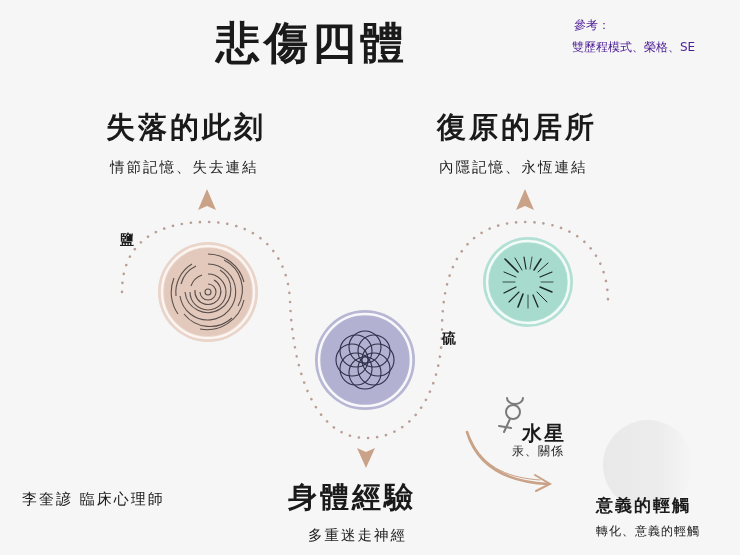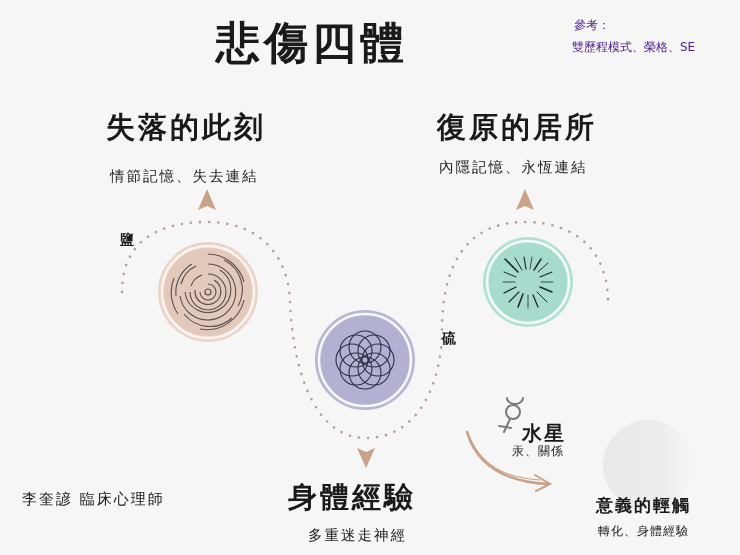--- a/index.html
+++ b/index.html
@@ -125,36 +125,36 @@
     <line x1="510" y1="419" x2="504" y2="432"></line>
     <line x1="499" y1="426" x2="511" y2="428"></line>
   </g>
 </svg>
 
 <div class="abs tag" style="left:120px; top:231px;">鹽</div>
 <div class="abs tag" style="left:442px; top:330px;">硫</div>
 
 <div class="abs" style="left:106px; top:108px;">
   <div class="stage-title">失落的此刻</div>
-  <div class="stage-sub" style="margin-top:19px; margin-left:4px;">情節記憶、失去連結</div>
+  <div class="stage-sub" style="margin-top:10px; margin-left:4px;">情節記憶、失去連結</div>
 </div>
 
 <div class="abs" style="left:437px; top:108px;">
   <div class="stage-title">復原的居所</div>
   <div class="stage-sub" style="margin-top:10px; margin-left:2px;">內隱記憶、永恆連結</div>
 </div>
 
 <div class="abs" style="left:288px; top:478px;">
   <div class="stage-title">身體經驗</div>
   <div class="stage-sub" style="margin-top:8px; margin-left:20px;">多重迷走神經</div>
 </div>
 
-<div class="abs" style="left:596px; top:494px;text-align:center;">
+<div class="abs" style="left:596px; top:494px;">
   <div class="merc-title" style="font-size:17px;">意義的輕觸</div>
-  <div class="merc-sub" style="margin-top:6px;">轉化、身體經驗</div>
+  <div class="merc-sub" style="margin-top:6px;">轉化、意義的輕觸</div>
 </div>
 
 <div class="abs" style="left:522px; top:420px;">
   <div class="merc-title">水星</div>
 </div>
 <div class="abs merc-sub" style="left:512px; top:443px;">汞、關係</div>
 
 <div class="abs credit">
   <div>李奎諺 臨床心理師</div>
 </div>

